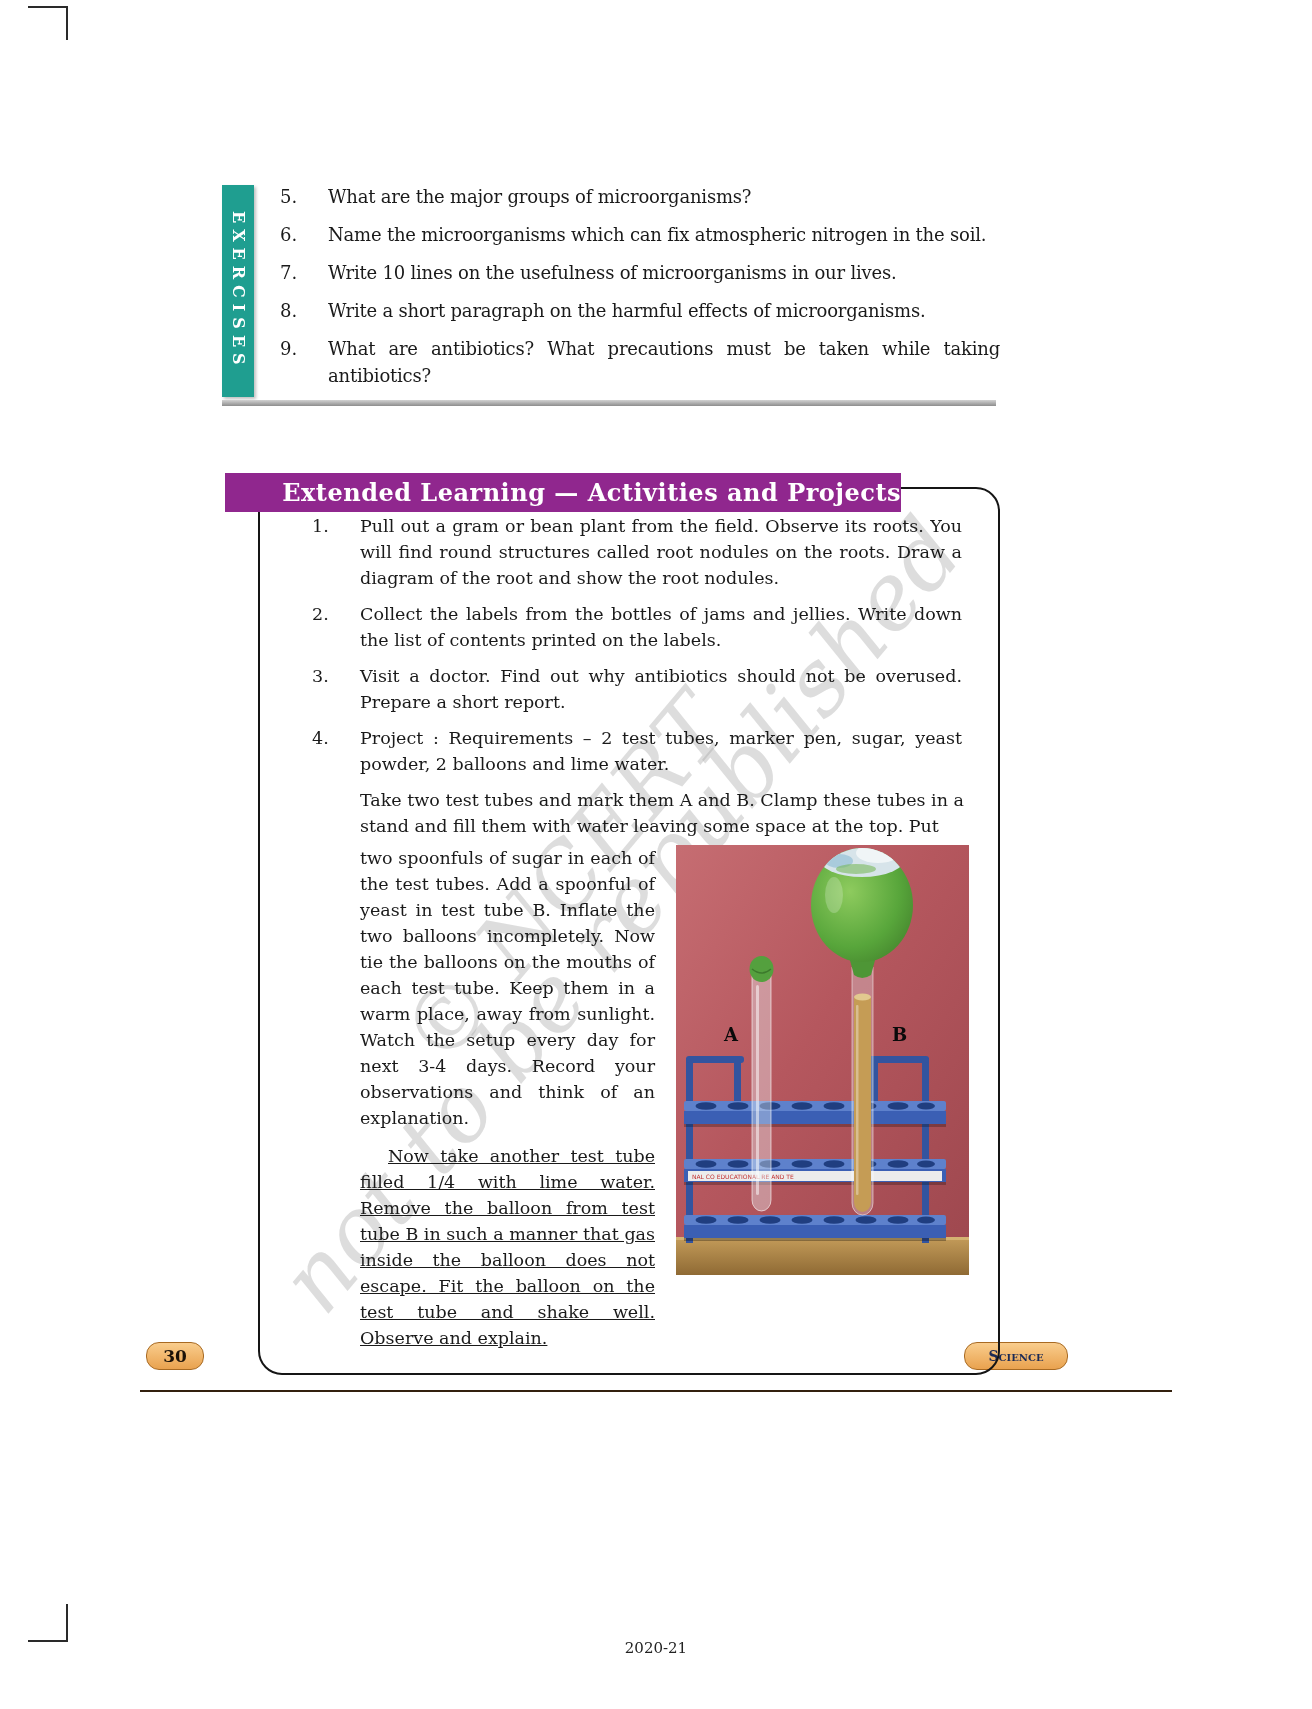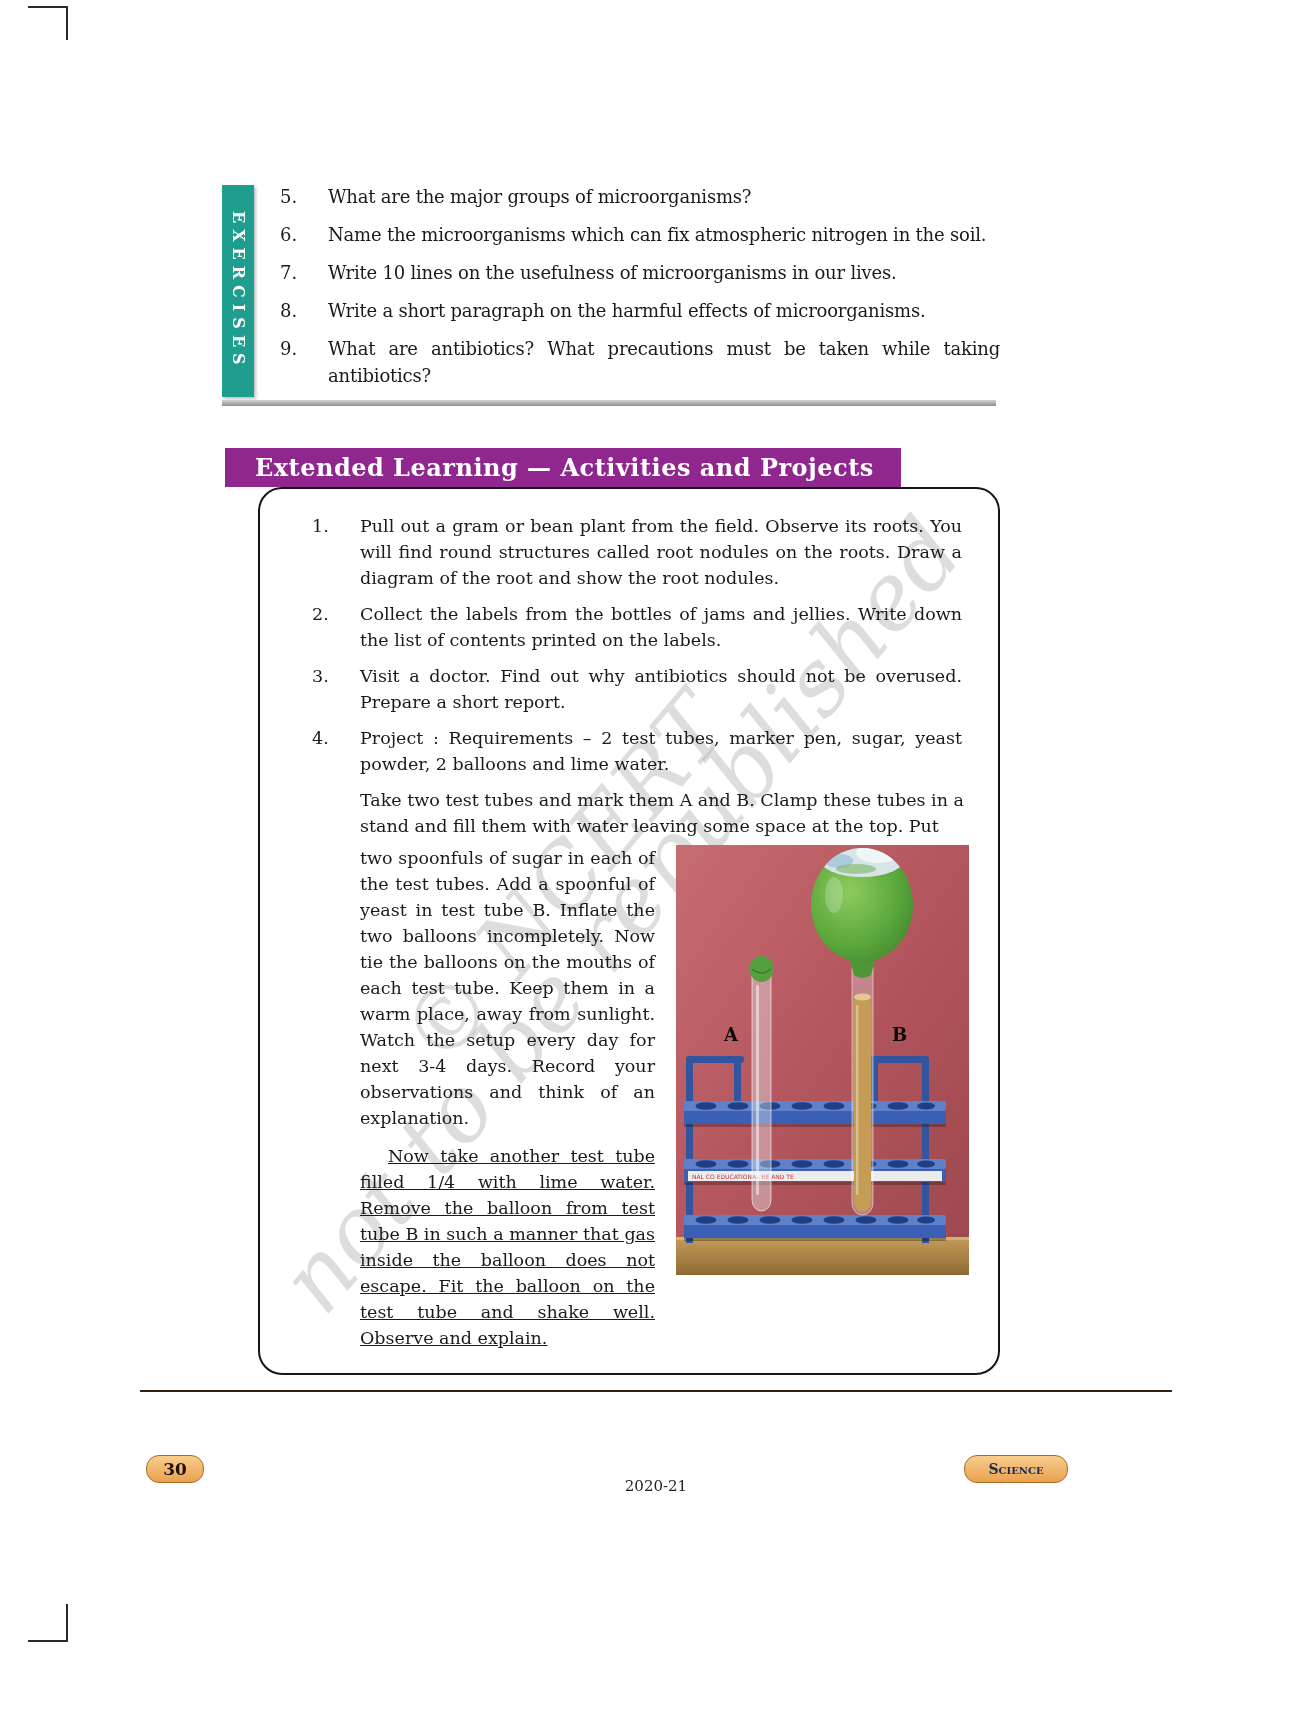--- a/index.html
+++ b/index.html
@@ -44,24 +44,24 @@
   .ex-item .num{width:48px;flex-shrink:0;}
   .ex-item .txt{flex:1;text-align:justify;letter-spacing:-0.2px;}
 
   .gray-rule{
     position:absolute;left:222px;top:400px;width:774px;height:6px;
     background:linear-gradient(#d2d2d2,#8d8d8d);
   }
 
   
   .el-bar{
-    position:absolute;left:225px;top:448px;width:676px;height:39px;
+    position:absolute;left:225px;top:473px;width:676px;height:39px;
     background:#90278e;z-index:4;
     display:flex;align-items:center;
-    padding-left:30px;box-sizing:border-box;
+    box-sizing:border-box;justify-content:flex-end;
   }
   .el-bar span{color:#ffffff;font-weight:bold;font-size:24px;letter-spacing:0.5px;}
 
   .el-box{
     position:absolute;left:258px;top:487px;width:742px;height:888px;
     border:2.5px solid #151515;border-radius:24px;
     box-sizing:border-box;z-index:3;
     padding:24px 36px 14px 52px;
     overflow:hidden;
     font-size:17.5px;line-height:26px;
@@ -74,28 +74,28 @@
   .narrow-col{width:295px;flex-shrink:0;}
   .narrow-col p{margin:0;text-align:justify;}
   .narrow-col .p2{margin-top:12px;text-indent:28px;text-decoration:underline;}
 
   .photo{margin:0;width:293px;height:430px;flex-shrink:0;}
   .photo svg{display:block;}
 
   
   .footer-line{position:absolute;left:140px;top:1390px;width:1032px;height:2px;background:#33200e;}
   .badge{
-    position:absolute;top:1455px;height:26px;line-height:26px;
+    position:absolute;top:1342px;height:26px;line-height:26px;
     background:linear-gradient(#f9cd8d,#e9a24f);
     border:1px solid #a86a22;border-radius:13px;
     text-align:center;font-weight:bold;
   }
   .badge-page{left:146px;width:56px;font-size:17px;color:#1c1208;}
   .badge-subject{left:964px;width:102px;font-size:14px;color:#1b2a55;font-variant:small-caps;}
-  .year{position:absolute;left:0;top:1477px;width:100%;text-align:center;font-size:15px;color:#222;}
+  .year{position:absolute;left:0;top:1639px;width:100%;text-align:center;font-size:15px;color:#222;}
 </style>
 </head>
 <body>
 
 <div class="page">
 
   <div class="crop-top"></div>
   <div class="crop-bottom"></div>
 
   <div class="watermark wm1">© NCERT</div>

